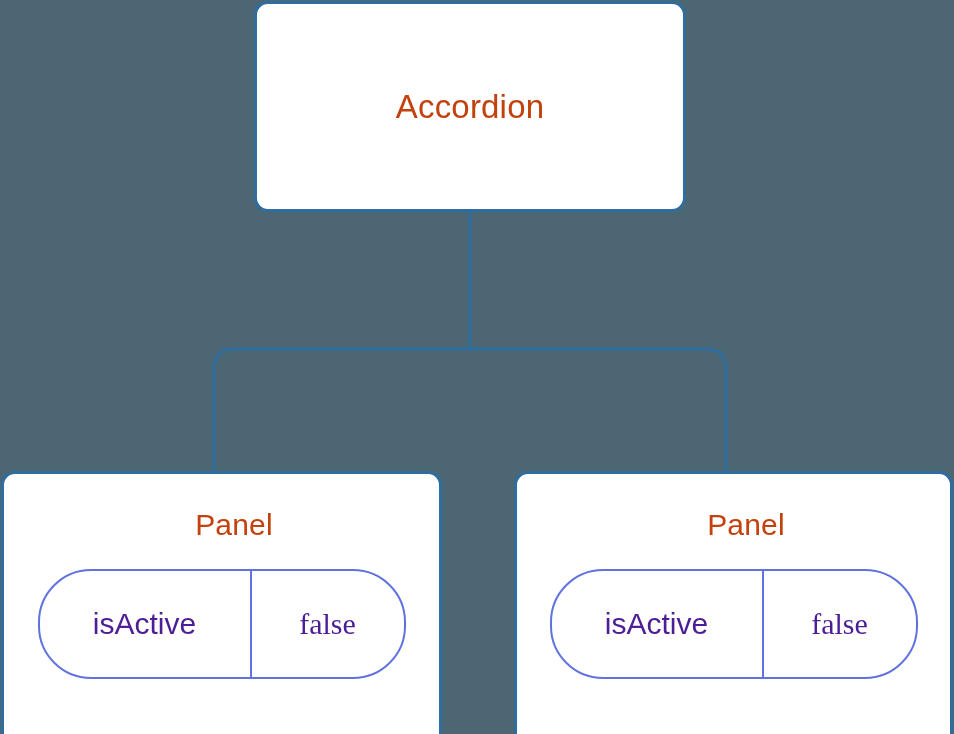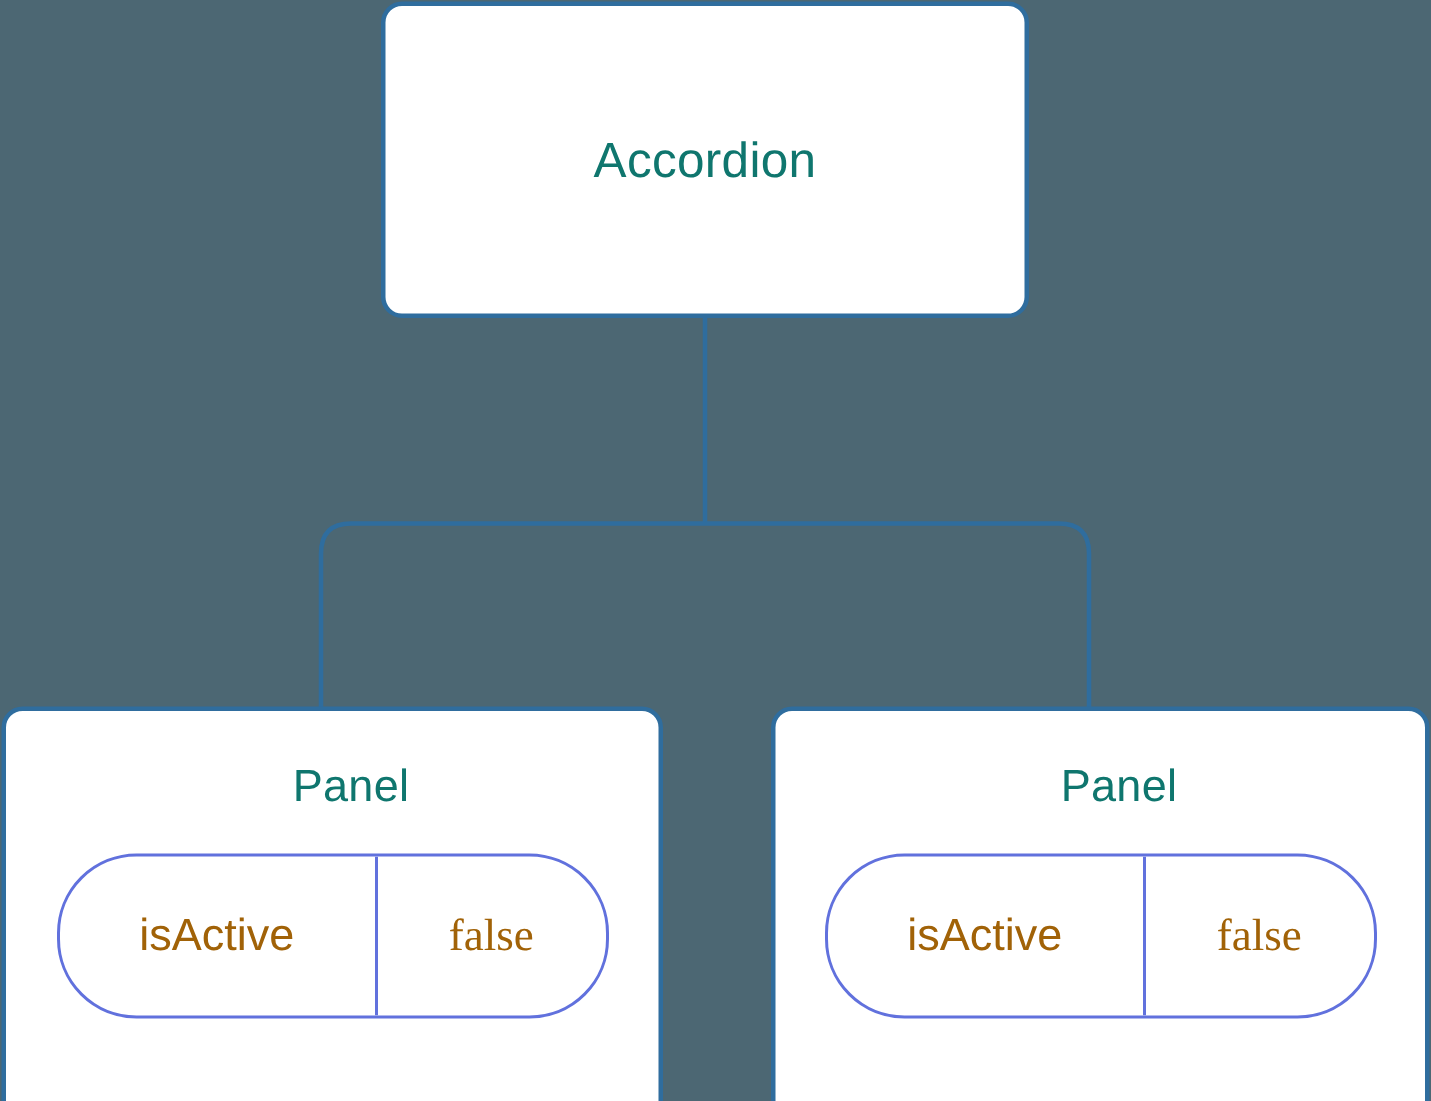--- a/index.html
+++ b/index.html
@@ -70,21 +70,21 @@
   .node-leaf-right {
     left: 514px;
     width: 439px;
   }
   .node-leaf .node-title {
     font-size: 30px;
     margin-left: 25px;
   }
 
   .node-title {
-    color: #0f766e;
+    color: #c2410c;
     font-weight: normal;
     line-height: 1;
     letter-spacing: 0.2px;
     white-space: nowrap;
   }
 
   
   .state-pill {
     display: flex;
     align-items: stretch;
@@ -93,21 +93,21 @@
     border: 2px solid #6171dd;
     border-radius: 53px;
     background: transparent;
     overflow: hidden;
   }
   .state-key,
   .state-val {
     display: flex;
     align-items: center;
     justify-content: center;
-    color: #a16207;
+    color: #4c1d95;
     font-size: 30px;
     line-height: 1;
     white-space: nowrap;
     box-sizing: border-box;
   }
   .state-key {
     width: 212px;
     border-right: 2px solid #6171dd;
   }
   .state-val {

